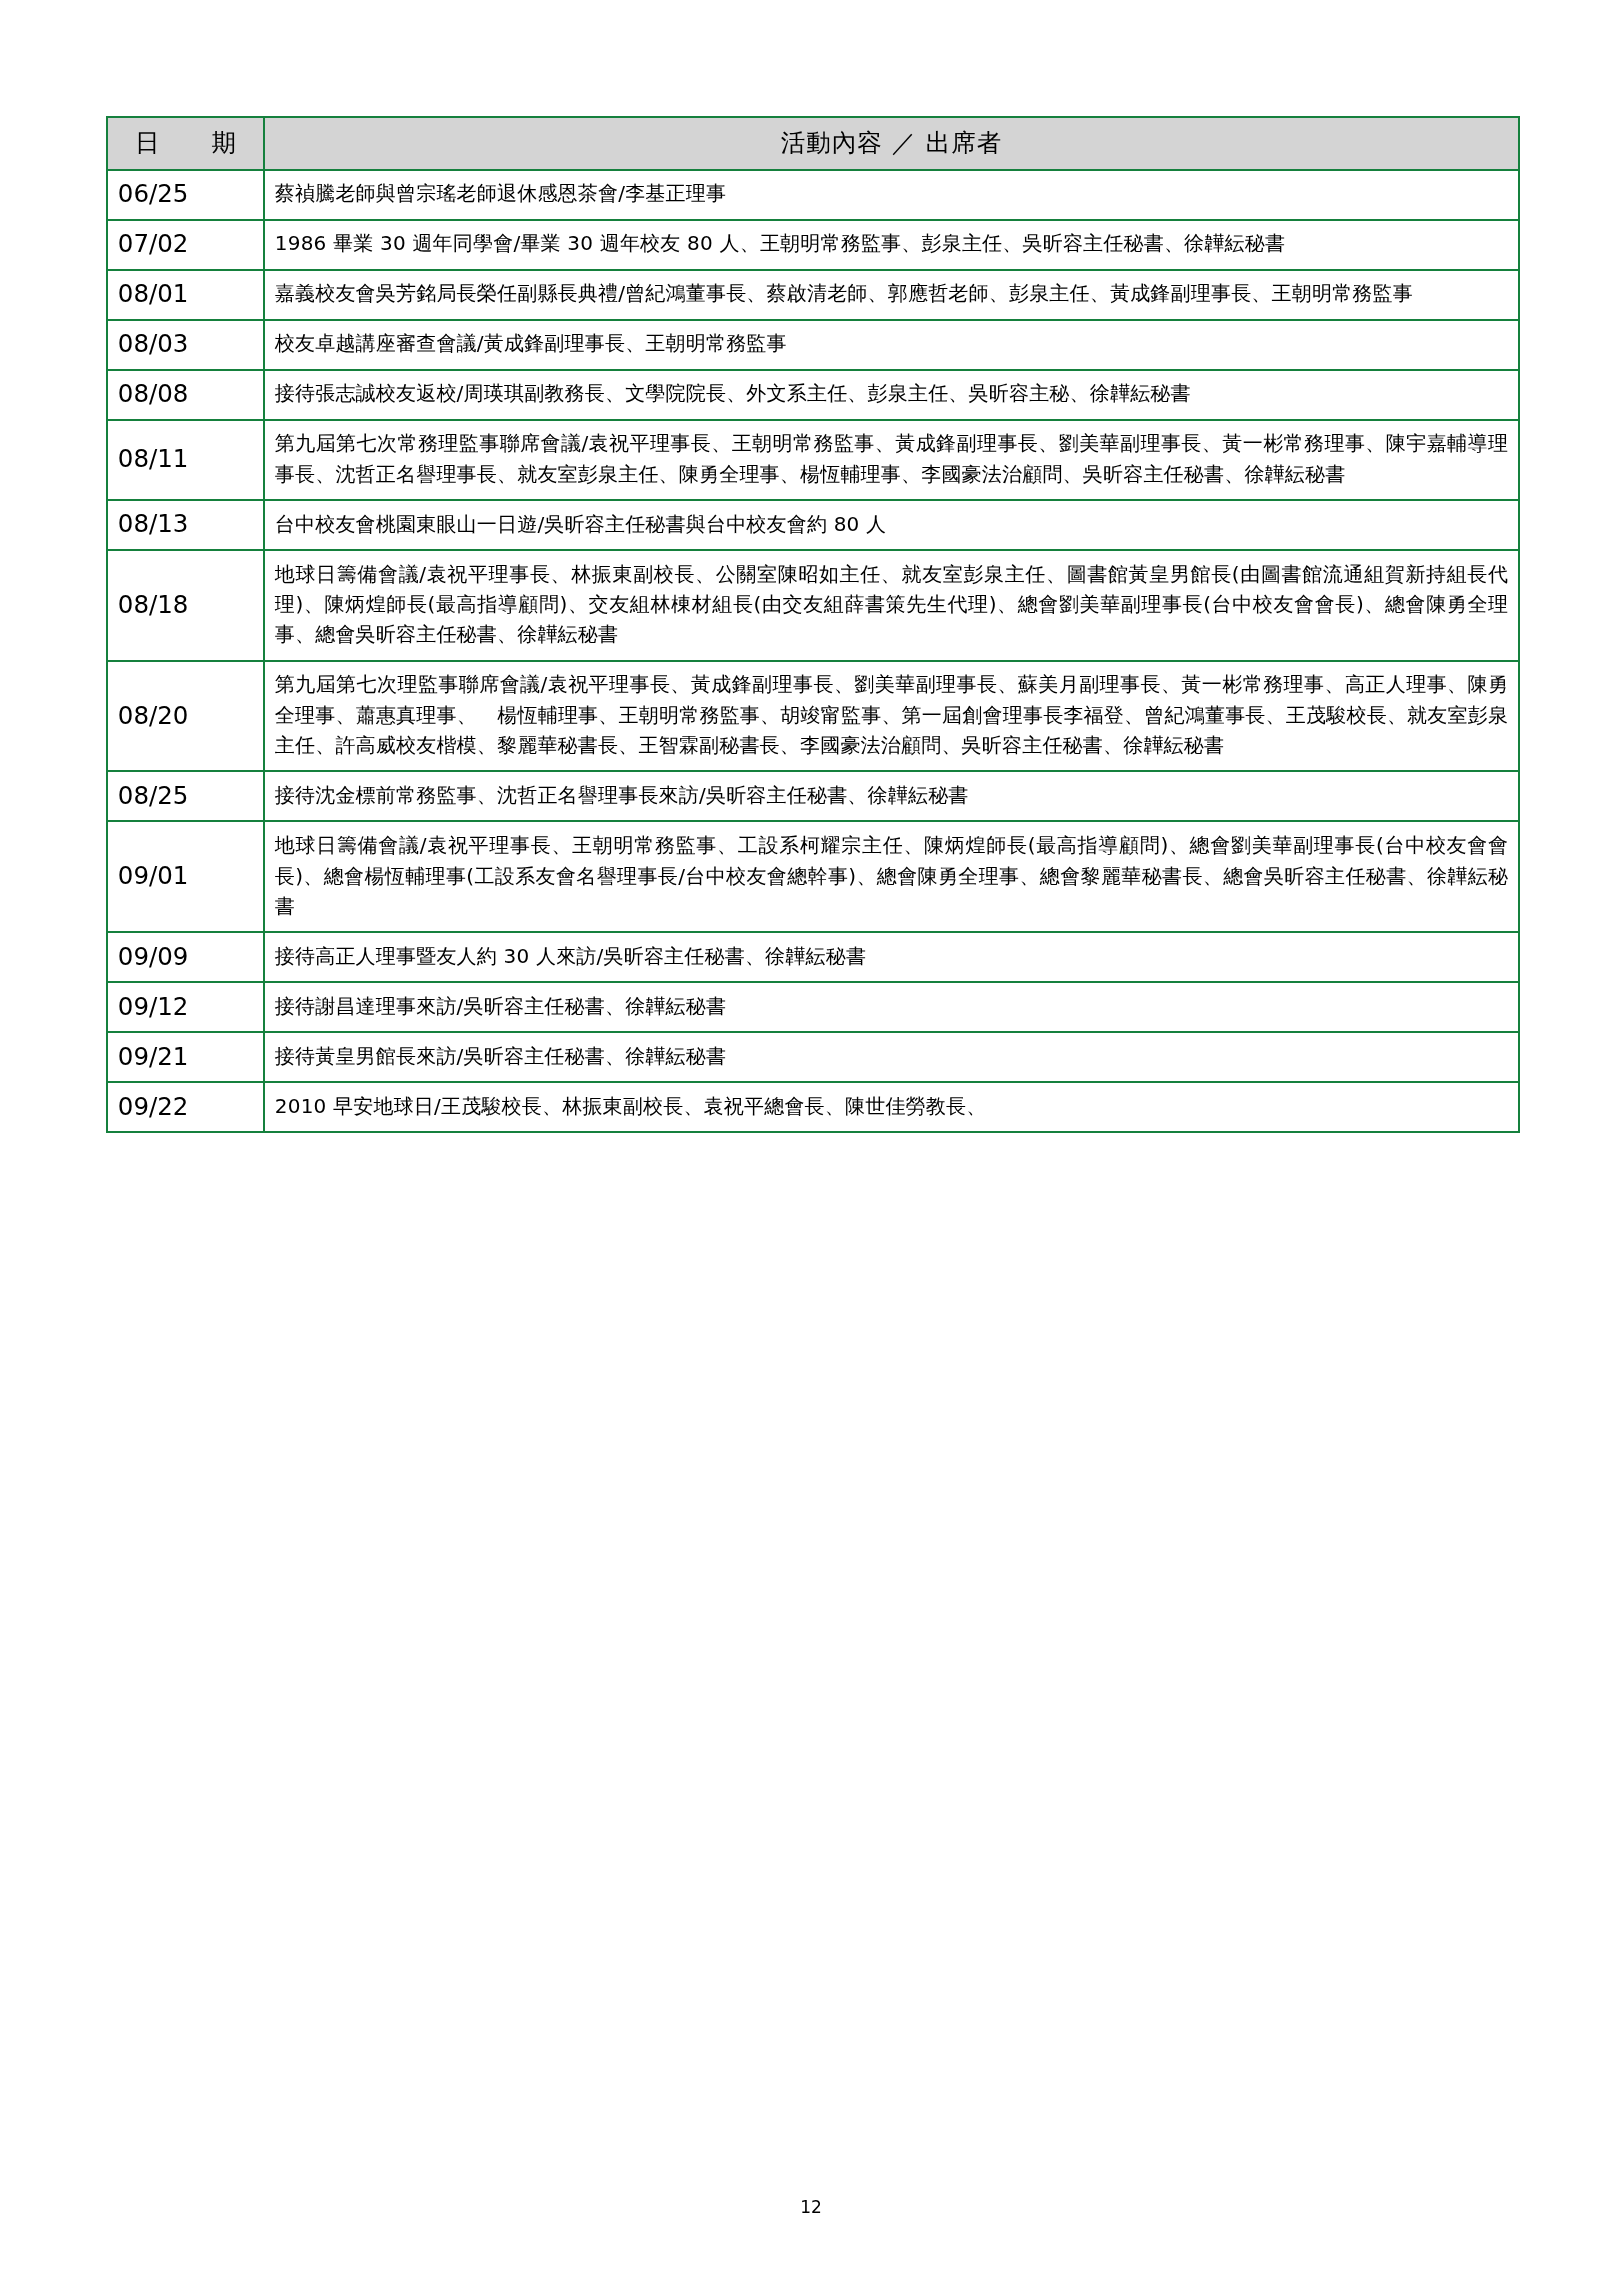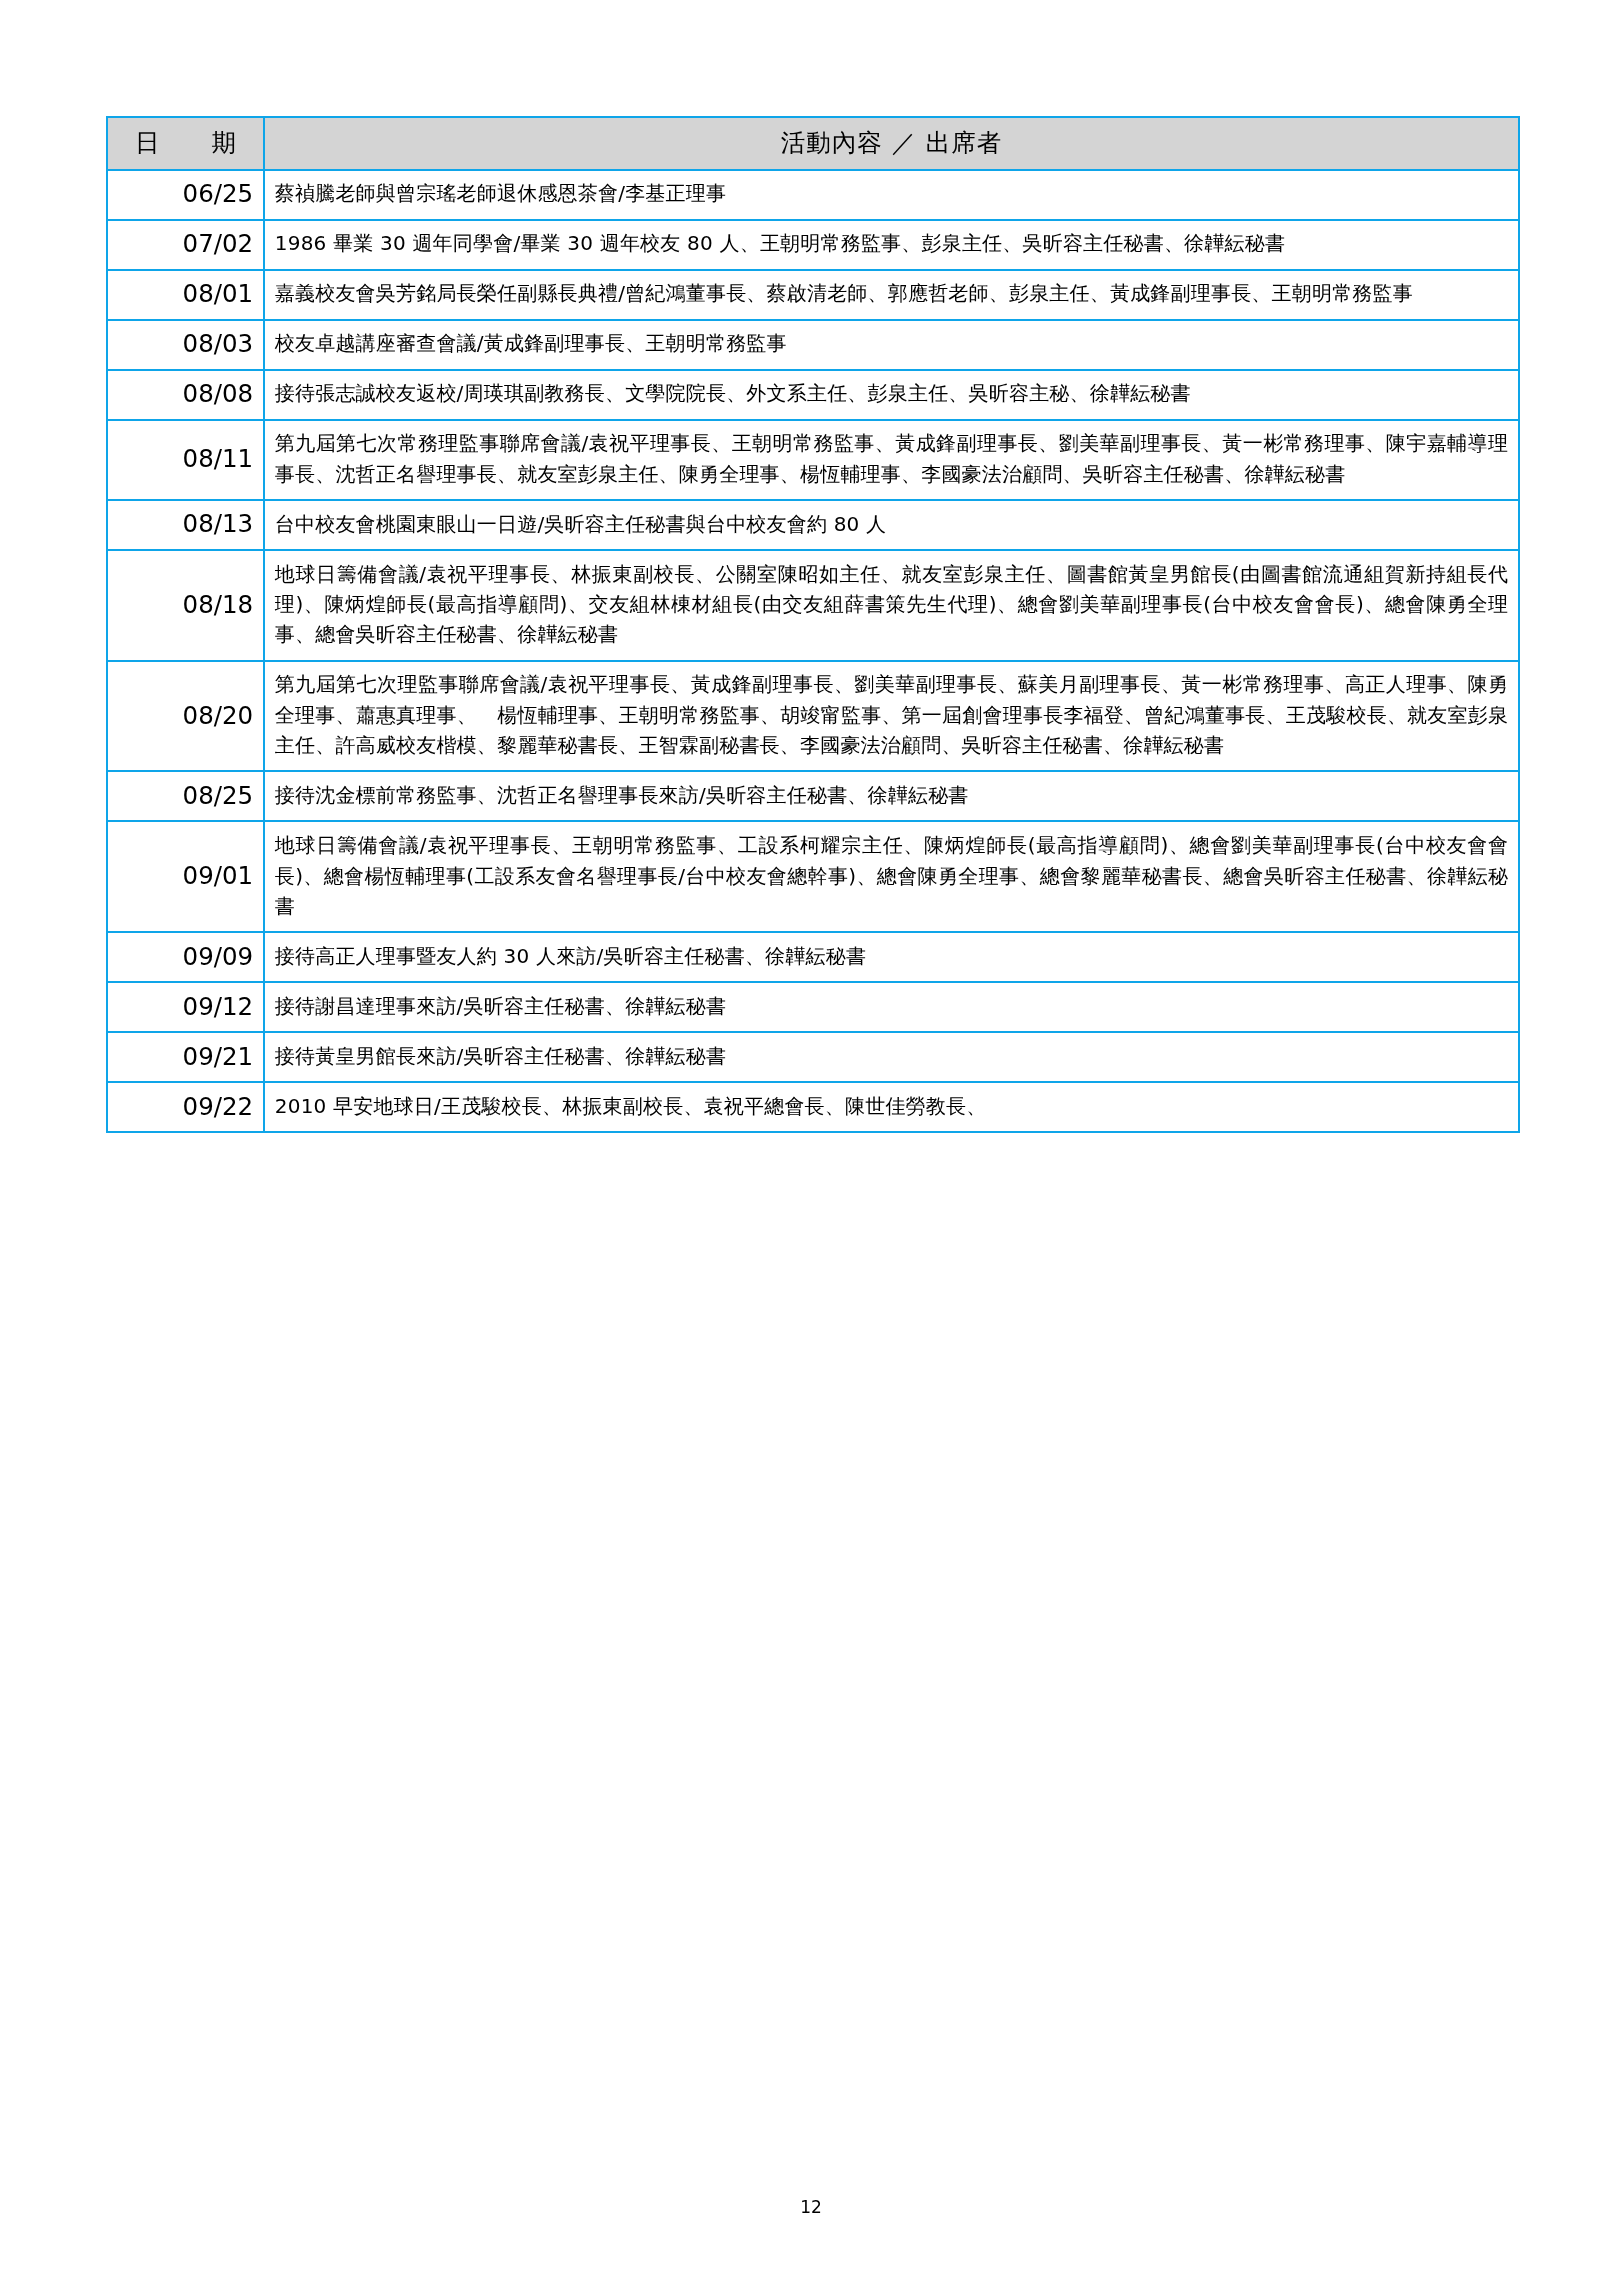--- a/index.html
+++ b/index.html
@@ -19,42 +19,42 @@
     height: 2293px;
     box-sizing: border-box;
     padding: 116px 106px 0 106px;
   }
   table.activity-table {
     width: 1411px;
     border-collapse: collapse;
     table-layout: fixed;
   }
   table.activity-table td, table.activity-table th {
-    border: 2px solid #0ea5e9;
+    border: 2px solid #15803d;
     vertical-align: middle;
     padding: 7.8px 9.8px 9.8px 9.8px;
   }
   col.col-date { width: 157px; }
   col.col-content { width: 1255px; }
 
   thead th {
     background: #d4d4d4;
     font-weight: normal;
     font-size: 24.5px;
     text-align: center;
     padding-top: 10.8px;
     padding-bottom: 12.7px;
     letter-spacing: 1px;
   }
   thead th.date-head {
     letter-spacing: 13.7px;
     text-indent: 13.7px;
   }
   td.date-cell {
-    text-align: right;
+    text-align: left;
     font-size: 24.5px;
     white-space: nowrap;
     padding-left: 2px;
     padding-right: 2px;
   }
   td.content-cell {
     font-size: 20px;
     line-height: 1.52;
     text-align: justify;
     text-justify: inter-ideograph;

